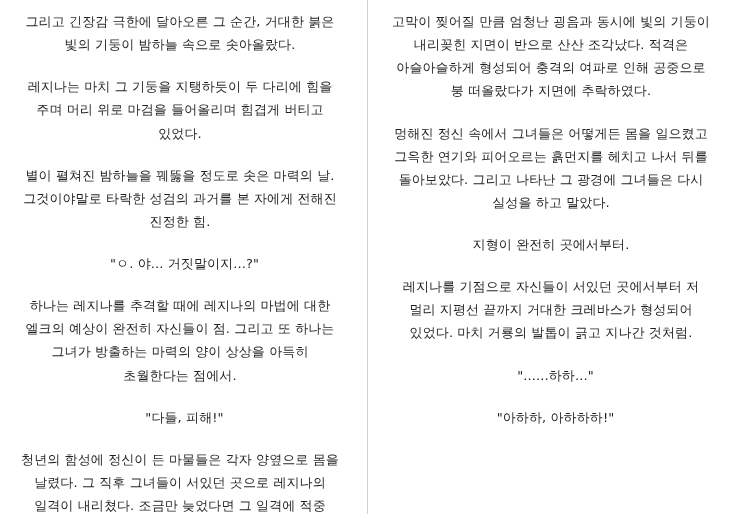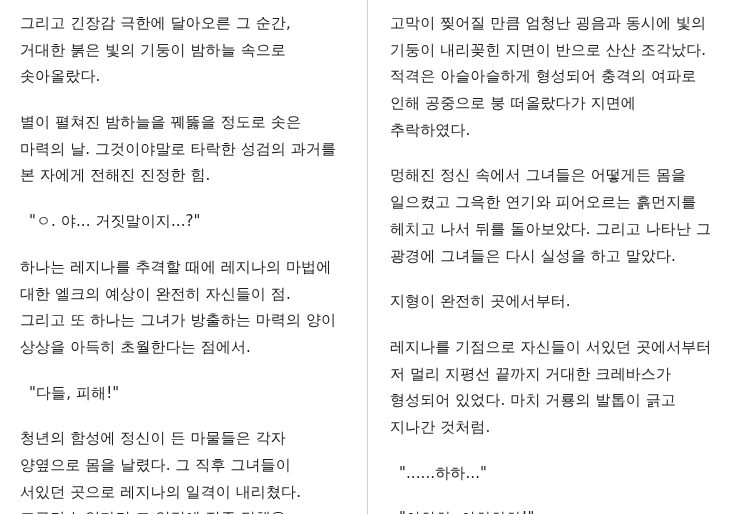--- a/index.html
+++ b/index.html
@@ -37,38 +37,39 @@
     overflow: hidden;
   }
   .col-left {
     padding: 10px 28px 0 20px;
   }
   .col-right {
     padding: 10px 24px 0 22px;
   }
   p {
     margin: 0 0 19px 0;
-    font-size: 15px;
+    font-size: 13px;
     line-height: 1.78;
     letter-spacing: 0.1px;
     color: #231f20;
-    text-align: left;
+    text-align: center;
     word-break: keep-all;
   }
   p.indent {
     text-indent: 9px;
   }
 </style>
 </head>
 <body>
 
 <div class="page">
 
   <div class="column col-left">
     <p class="para">그리고 긴장감 극한에 달아오른 그 순간, 거대한 붉은 빛의 기둥이 밤하늘 속으로 솟아올랐다.</p>
+    <p class="para">레지나는 마치 그 기둥을 지탱하듯이 두 다리에 힘을 주며 머리 위로 마검을 들어올리며 힘겹게 버티고 있었다.</p>
     <p class="para">별이 펼쳐진 밤하늘을 꿰뚫을 정도로 솟은 마력의 날. 그것이야말로 타락한 성검의 과거를 본 자에게 전해진 진정한 힘.</p>
     <p class="para indent">"ㅇ. 야... 거짓말이지...?"</p>
     <p class="para">하나는 레지나를 추격할 때에 레지나의 마법에 대한 엘크의 예상이 완전히 자신들이 점. 그리고 또 하나는 그녀가 방출하는 마력의 양이 상상을 아득히 초월한다는 점에서.</p>
     <p class="para indent">"다들, 피해!"</p>
     <p class="para">청년의 함성에 정신이 든 마물들은 각자 양옆으로 몸을 날렸다. 그 직후 그녀들이 서있던 곳으로 레지나의 일격이 내리쳤다. 조금만 늦었다면 그 일격에 적중 당했을 것이다.</p>
   </div>
 
   <div class="gutter"></div>
 
   <div class="column col-right">

